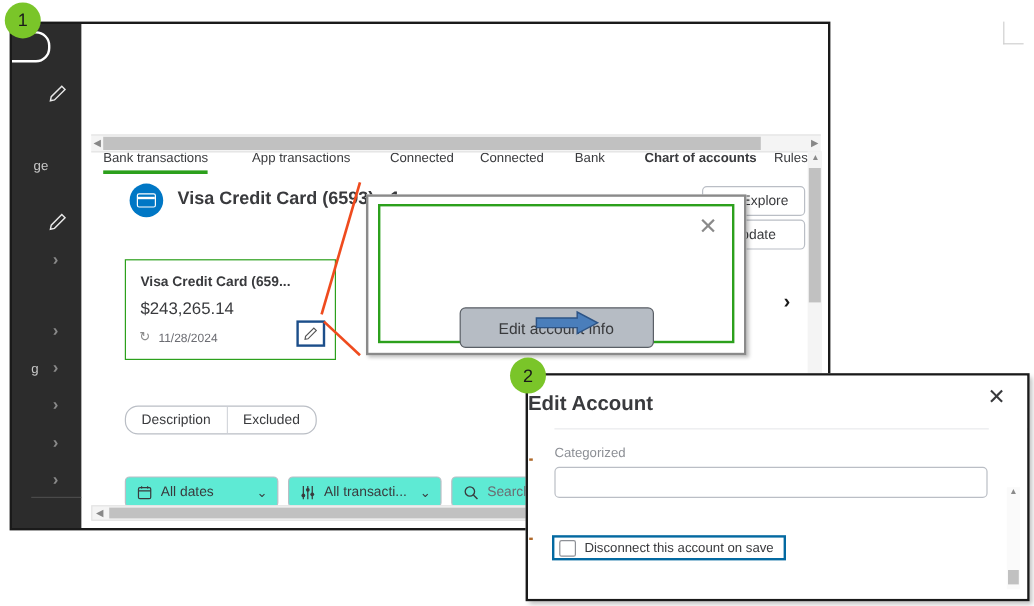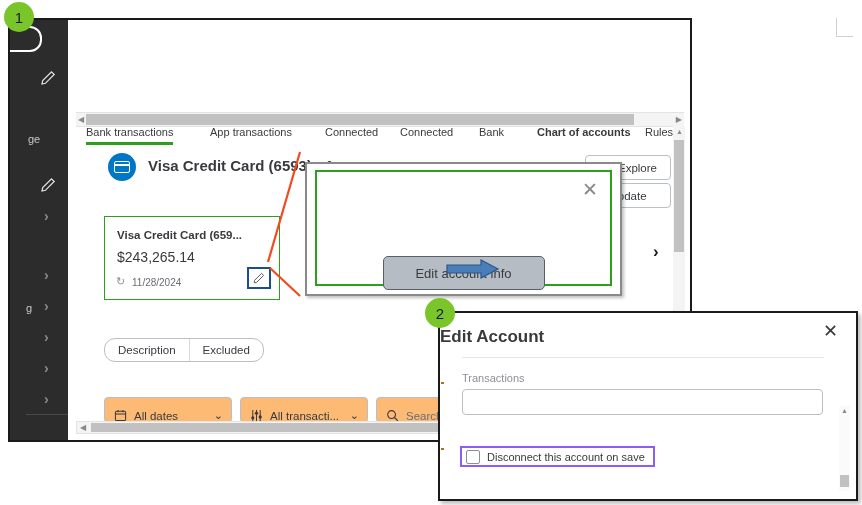--- a/index.html
+++ b/index.html
@@ -70,22 +70,22 @@
 
   
   .pillgroup{position:absolute;left:36px;top:318px;height:22px;display:flex;
              border:1px solid #babec5;border-radius:11px;overflow:hidden;background:#fff;}
   .pillgroup .pill{display:flex;align-items:center;padding:0 13px;font-size:11.5px;color:#393a3d;
                    border-right:1px solid #d4d7dc;white-space:nowrap;}
   .pillgroup .pill:last-child{border-right:none;}
   .pillgroup .pill.sel{background:#6b6c72;color:#fff;}
 
   
-  .filt{position:absolute;top:377px;height:26px;background:#fdba74;border:1px solid #babec5;border-radius:4px;
-        display:flex;align-items:flex-end;font-size:11.5px;color:#393a3d;box-sizing:border-box;}
+  .filt{position:absolute;top:377px;height:26px;background:#5eead4;border:1px solid #babec5;border-radius:4px;
+        display:flex;align-items:center;font-size:11.5px;color:#393a3d;box-sizing:border-box;}
   #filt-dates{left:36px;width:128px;}
   #filt-type{left:172px;width:128px;}
   #filt-search{left:308px;width:120px;}
   .filt .lbl{flex:1;white-space:nowrap;overflow:hidden;}
   .filt .cv{font-size:11px;color:#393a3d;margin-right:8px;}
   .filt .ic{margin:0 7px 0 9px;display:flex;align-items:center;}
 
   .bottom-hscroll{position:absolute;left:8px;bottom:6px;right:22px;height:13px;background:#f4f4f4;
                   border:1px solid #e3e3e3;box-sizing:border-box;}
   .bottom-hscroll .thumb{position:absolute;left:14px;top:1px;right:2px;height:9px;background:#c1c1c1;}
@@ -113,21 +113,21 @@
   .dlg-title{position:absolute;left:0;right:0;top:14px;text-align:left;font-size:17px;
              font-weight:bold;color:#393a3d;}
   .dlg-close{position:absolute;right:18px;top:9px;font-size:18px;color:#393a3d;font-weight:300;line-height:1;}
   .dlg-sep{position:absolute;left:22px;right:32px;top:44px;height:1px;background:#e3e5e8;}
   .dlg-body{position:absolute;left:0;top:45px;right:0;bottom:0;background:#fff;}
   .f-label{position:absolute;left:22px;top:14px;font-size:11px;color:#8d9096;}
   .f-input{position:absolute;left:22px;top:31px;right:33px;height:26px;background:#fff;
            border:1px solid #babec5;border-radius:4px;box-sizing:border-box;}
   .conn-txt{position:absolute;left:22px;top:70px;font-size:10.5px;color:#393a3d;}
   .chk-wrap{position:absolute;left:20px;top:88px;height:21px;display:flex;align-items:center;
-            border:2px solid #8b5cf6;box-sizing:border-box;padding:0 8px 0 4px;background:#fff;}
+            border:2px solid #0369a1;box-sizing:border-box;padding:0 8px 0 4px;background:#fff;}
   .chkbox{width:12px;height:12px;border:1px solid #8d9096;border-radius:2px;background:#fff;margin-right:7px;}
   .chk-lbl{font-size:11px;color:#393a3d;white-space:nowrap;}
   .dlg-vscroll{position:absolute;right:6px;top:48px;width:11px;bottom:8px;background:#fafafa;}
   .dlg-vscroll .up{position:absolute;left:2px;top:1px;font-size:7px;color:#8a8a8a;}
   .dlg-vscroll .thumb{position:absolute;left:1px;bottom:4px;width:9px;height:12px;background:#c1c1c1;}
   .dlg-lefttick{position:absolute;left:1px;width:3px;height:1.5px;background:#b06a2c;}
 
   
   .badge{position:absolute;border-radius:50%;background:#7ac529;display:flex;
          align-items:center;justify-content:center;font-size:15px;color:#1a1a1a;z-index:40;}
@@ -298,21 +298,21 @@
 </div>
 
 <div id="shot2" class="abs" style="z-index:35;">
   <div class="dlg-head">
     <div class="dlg-title">Edit Account</div>
     <div class="dlg-close">✕</div>
   </div>
   <div class="dlg-sep"></div>
 
   <div class="dlg-body">
-    <div class="f-label">Transactions</div>
+    <div class="f-label">Categorized</div>
     <div class="f-input"></div>
 
     <div class="chk-wrap">
       <span class="chkbox"></span>
       <span class="chk-lbl">Disconnect this account on save</span>
     </div>
 
     <div class="dlg-lefttick" style="top:24px;"></div>
     <div class="dlg-lefttick" style="top:90px;"></div>
 

